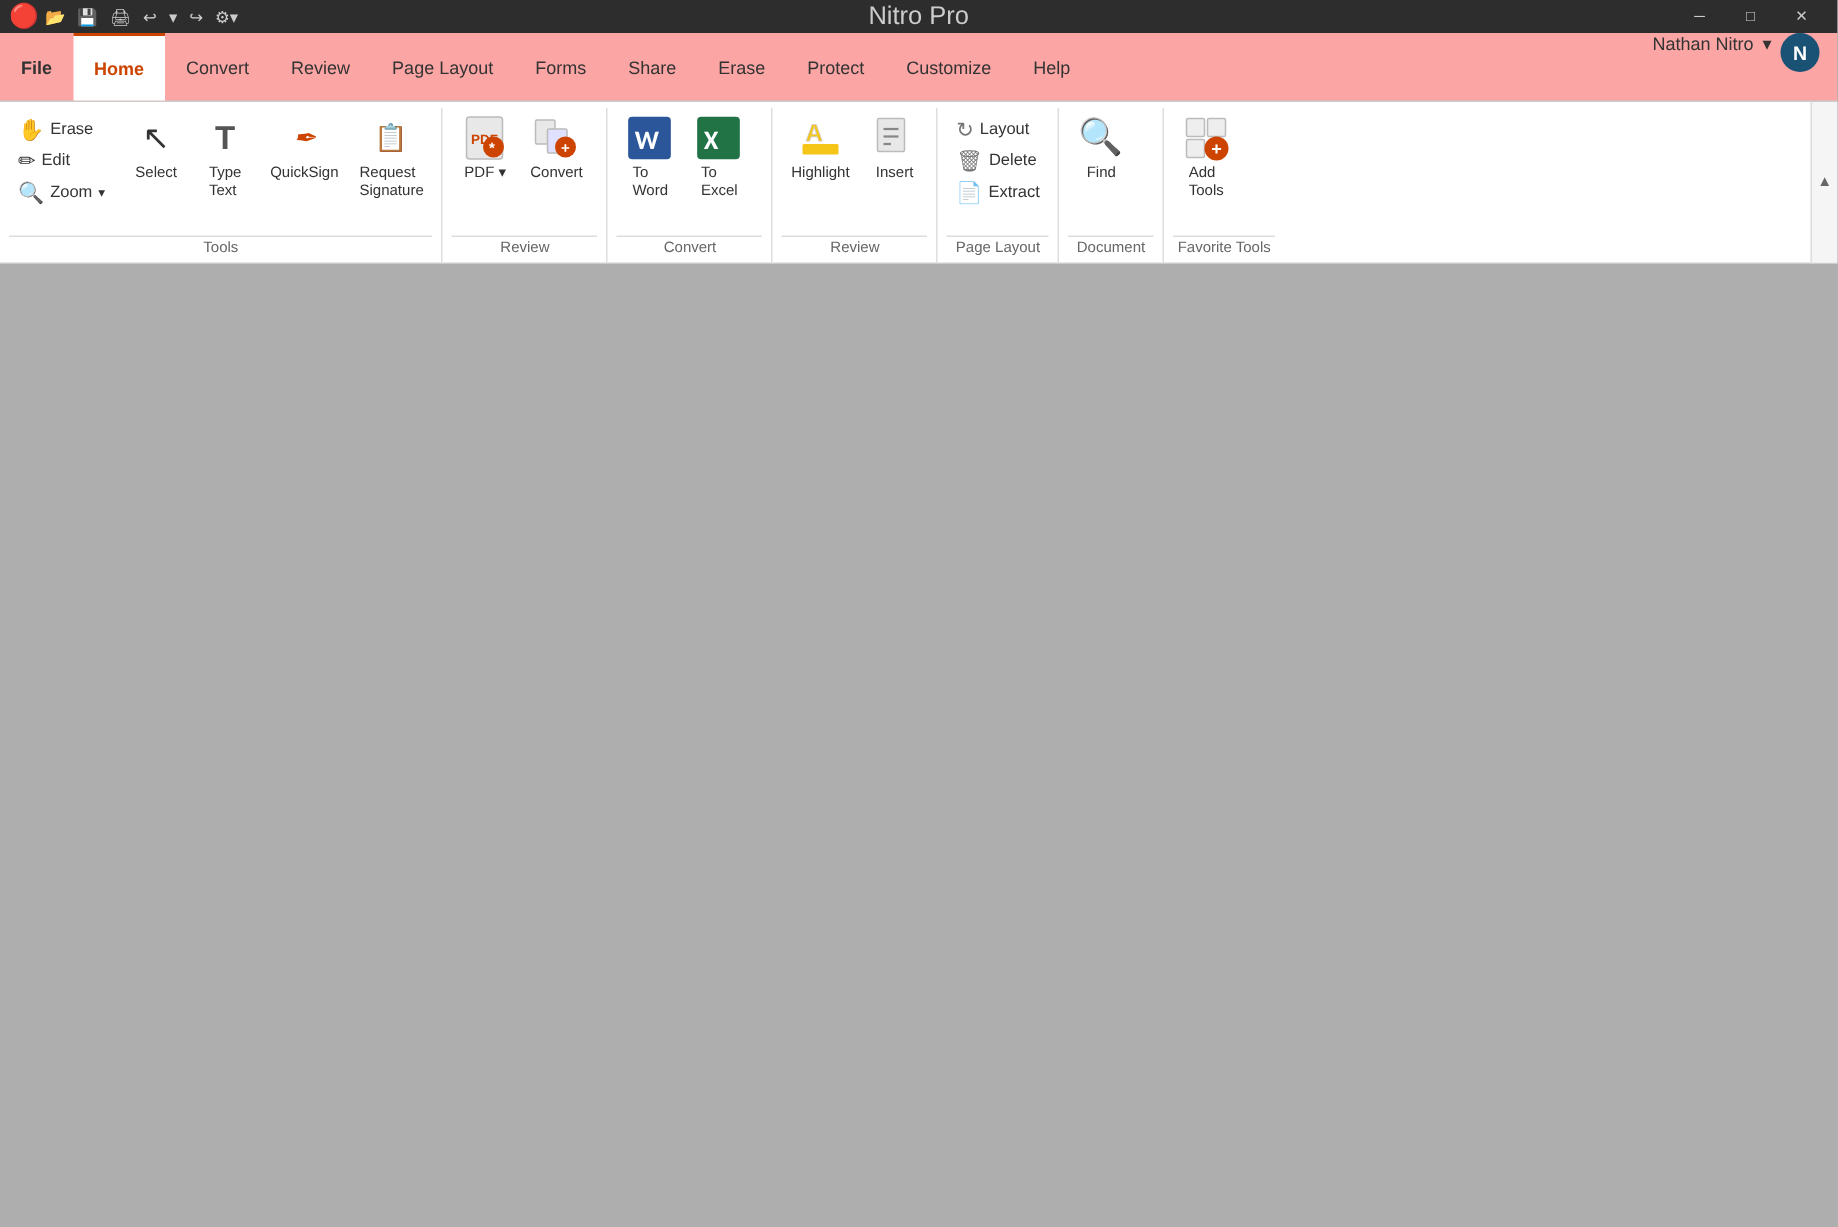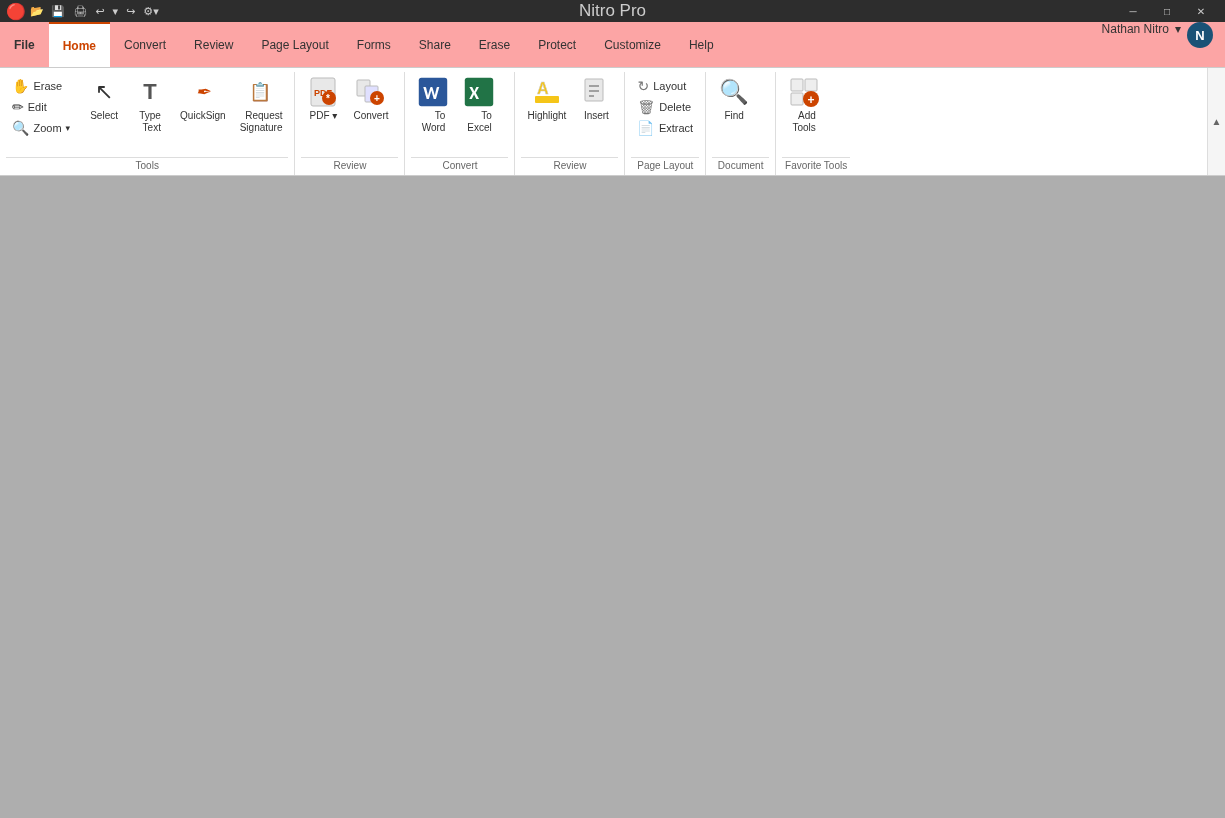--- a/index.html
+++ b/index.html
@@ -131,21 +131,21 @@
       font-size: 22px;
       line-height: 1;
       display: flex;
       align-items: center;
       justify-content: center;
       width: 32px;
       height: 32px;
     }
     .ribbon-btn .btn-label {
       font-size: 10px;
-      text-align: right;
+      text-align: left;
       color: #333;
       line-height: 1.2;
     }
     .ribbon-btn-small {
       display: flex;
       flex-direction: row;
       align-items: center;
       padding: 2px 6px;
       cursor: pointer;
       border-radius: 2px;

